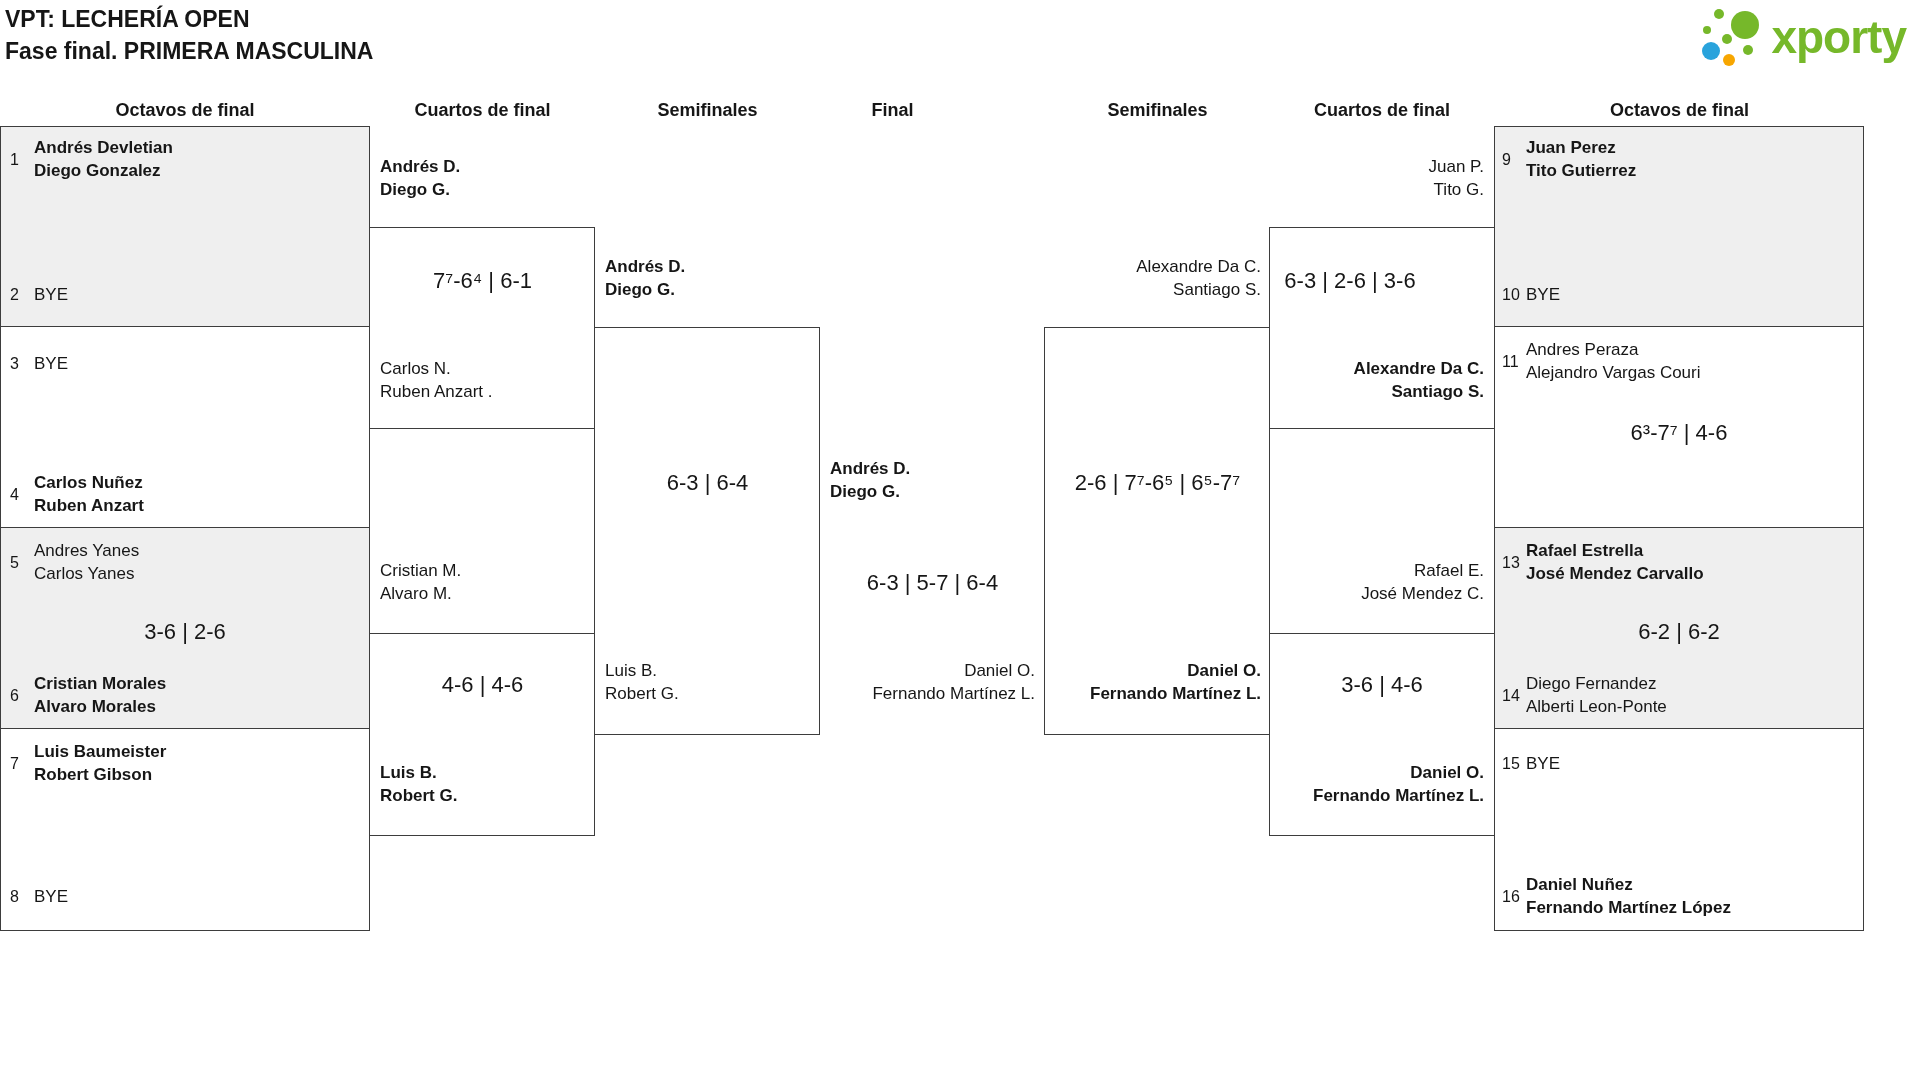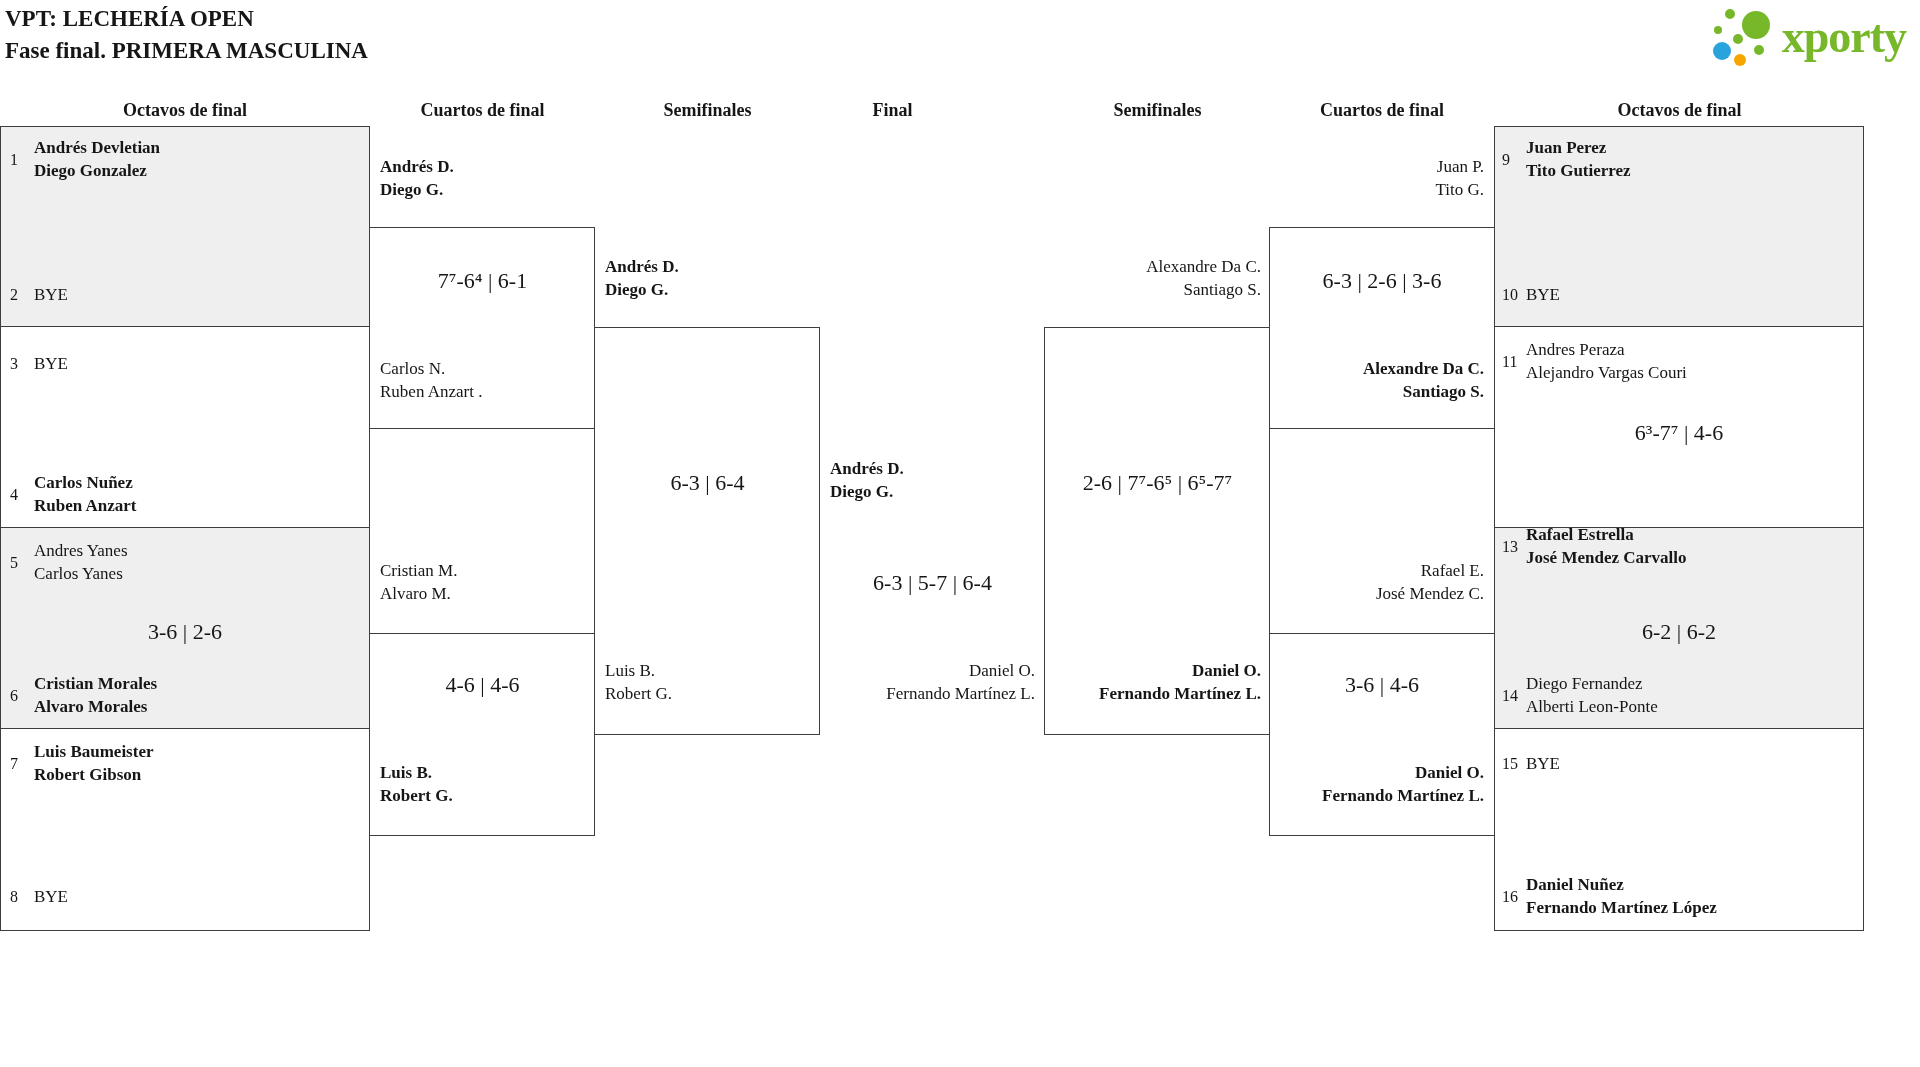--- a/index.html
+++ b/index.html
@@ -1,20 +1,20 @@
 <!DOCTYPE html>
 <html><head>
 <meta charset="utf-8">
 <style>
   * { box-sizing: border-box; }
   html, body { margin: 0; padding: 0; background: #fff; }
   #app {
     position: relative; width: 1920px; height: 1067px;
     background: #fff; overflow: hidden;
-    font-family: Liberation Serif, serif; color: #161616; padding-left: 20px;
+    font-family: Liberation Sans, sans-serif; color: #161616; padding-left: 20px;
   }
   .title    { position: absolute; left: 5px; top: 6px;  font-size: 23px; font-weight: bold; }
   .subtitle { position: absolute; left: 5px; top: 38px; font-size: 23px; font-weight: bold; }
 
   .round-label { position: absolute; top: 100px; font-size: 18px; font-weight: bold; text-align: center; }
 
   .box { position: absolute; border: 1px solid #3d3d3d; background: #fff; }
   .box.gray { background: #efefef; }
 
   .entry { position: absolute; display: flex; align-items: center; font-size: 17px; line-height: 23px; width: 360px; }
@@ -183,21 +183,21 @@
   <div class="score" style="left:1045px;top:470px;width:225px">2-6 | 7⁷-6⁵ | 6⁵-7⁷</div>
   <div class="team right winner" style="left:1046px;top:659px">
     <span class="tl">Daniel O.</span>
     <span class="tl">Fernando Martínez L.</span>
   </div>
 
   <div class="team right" style="left:1270px;top:155px;width:214px">
     <span class="tl">Juan P.</span>
     <span class="tl">Tito G.</span>
   </div>
-  <div class="score" style="left:1270px;top:268px;width:224px">6-3 | 2-6 | 3-6</div>
+  <div class="score" style="left:1238px;top:268px;width:224px">6-3 | 2-6 | 3-6</div>
   <div class="team right winner" style="left:1270px;top:357px;width:214px">
     <span class="tl">Alexandre Da C.</span>
     <span class="tl">Santiago S.</span>
   </div>
 
   <div class="team right" style="left:1270px;top:559px;width:214px">
     <span class="tl">Rafael E.</span>
     <span class="tl">José Mendez C.</span>
   </div>
   <div class="score" style="left:1270px;top:672px;width:224px">3-6 | 4-6</div>
@@ -220,21 +220,21 @@
       </span>
   </div>
   <div class="entry" style="left:1502px;top:338px">
     <span class="seed">11</span>
     <span class="nm">
         <span class="ln">Andres Peraza</span>
         <span class="ln">Alejandro Vargas Couri</span>
       </span>
   </div>
   <div class="score" style="left:1494px;top:420px;width:370px">6³-7⁷ | 4-6</div>
-  <div class="entry winner" style="left:1502px;top:523px">
+  <div class="entry winner" style="left:1502px;top:539px">
     <span class="seed">13</span>
     <span class="nm">
         <span class="ln">Rafael Estrella</span>
         <span class="ln">José Mendez Carvallo</span>
       </span>
   </div>
   <div class="score" style="left:1494px;top:619px;width:370px">6-2 | 6-2</div>
   <div class="entry" style="left:1502px;top:672px">
     <span class="seed">14</span>
     <span class="nm">

